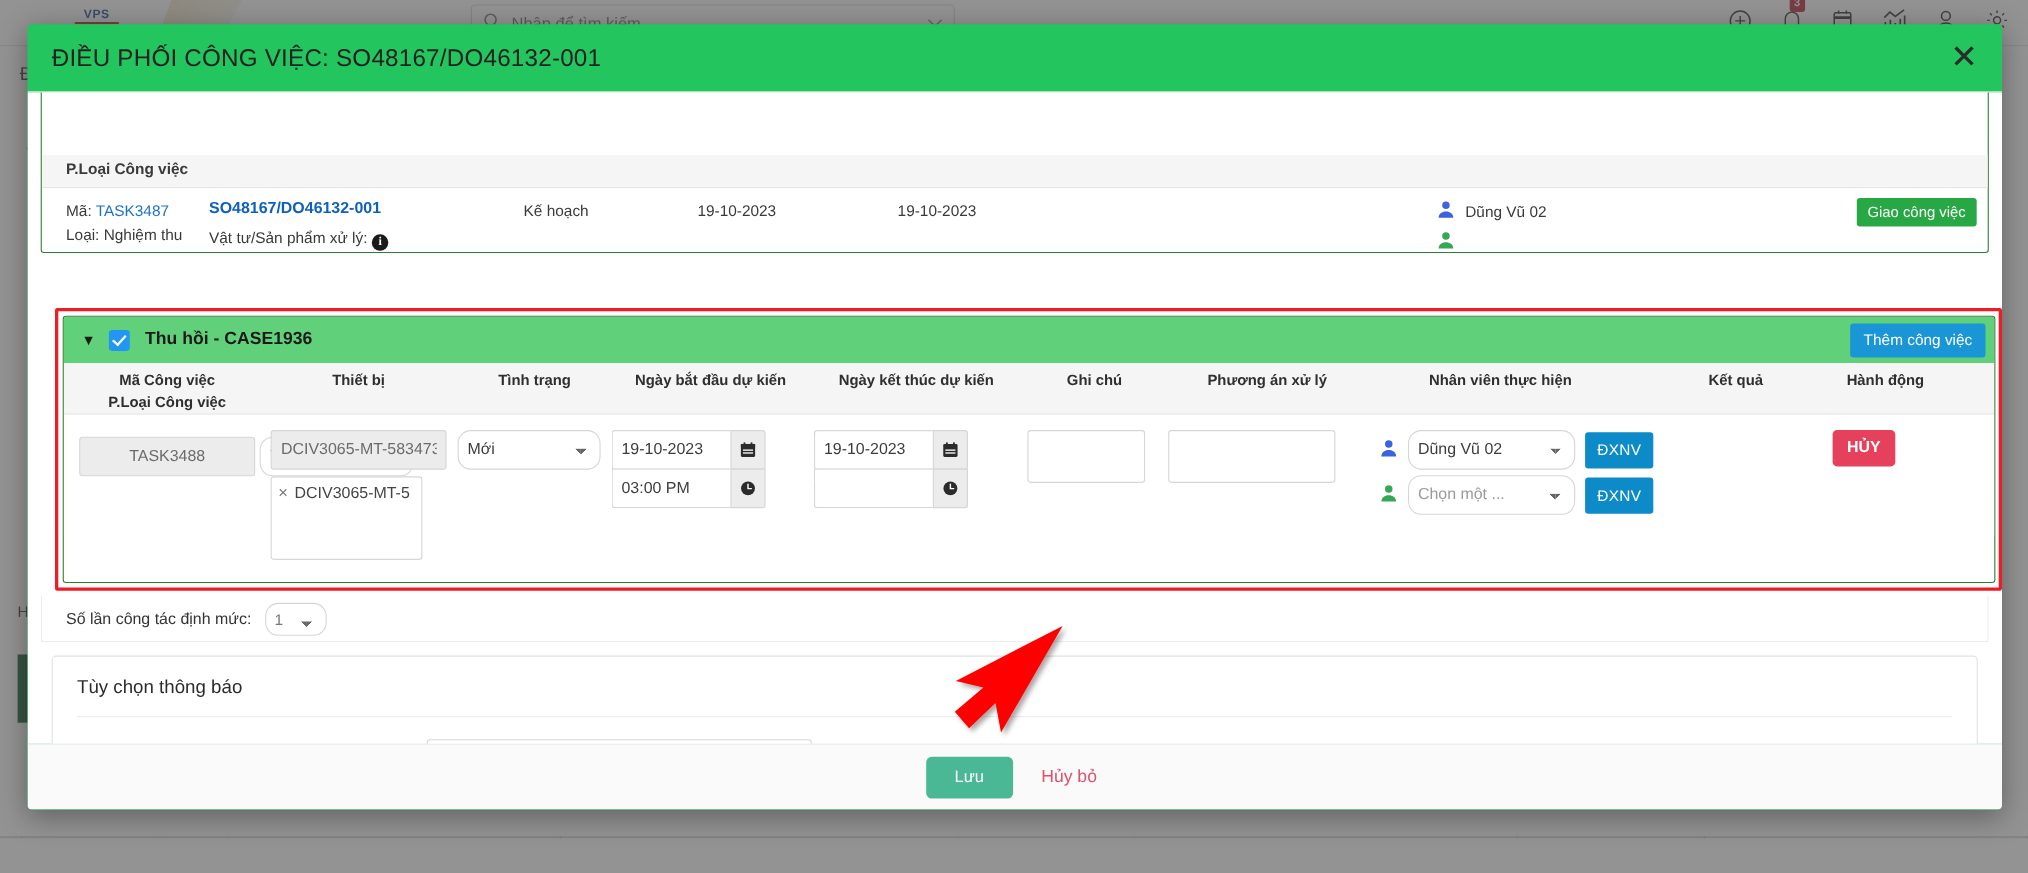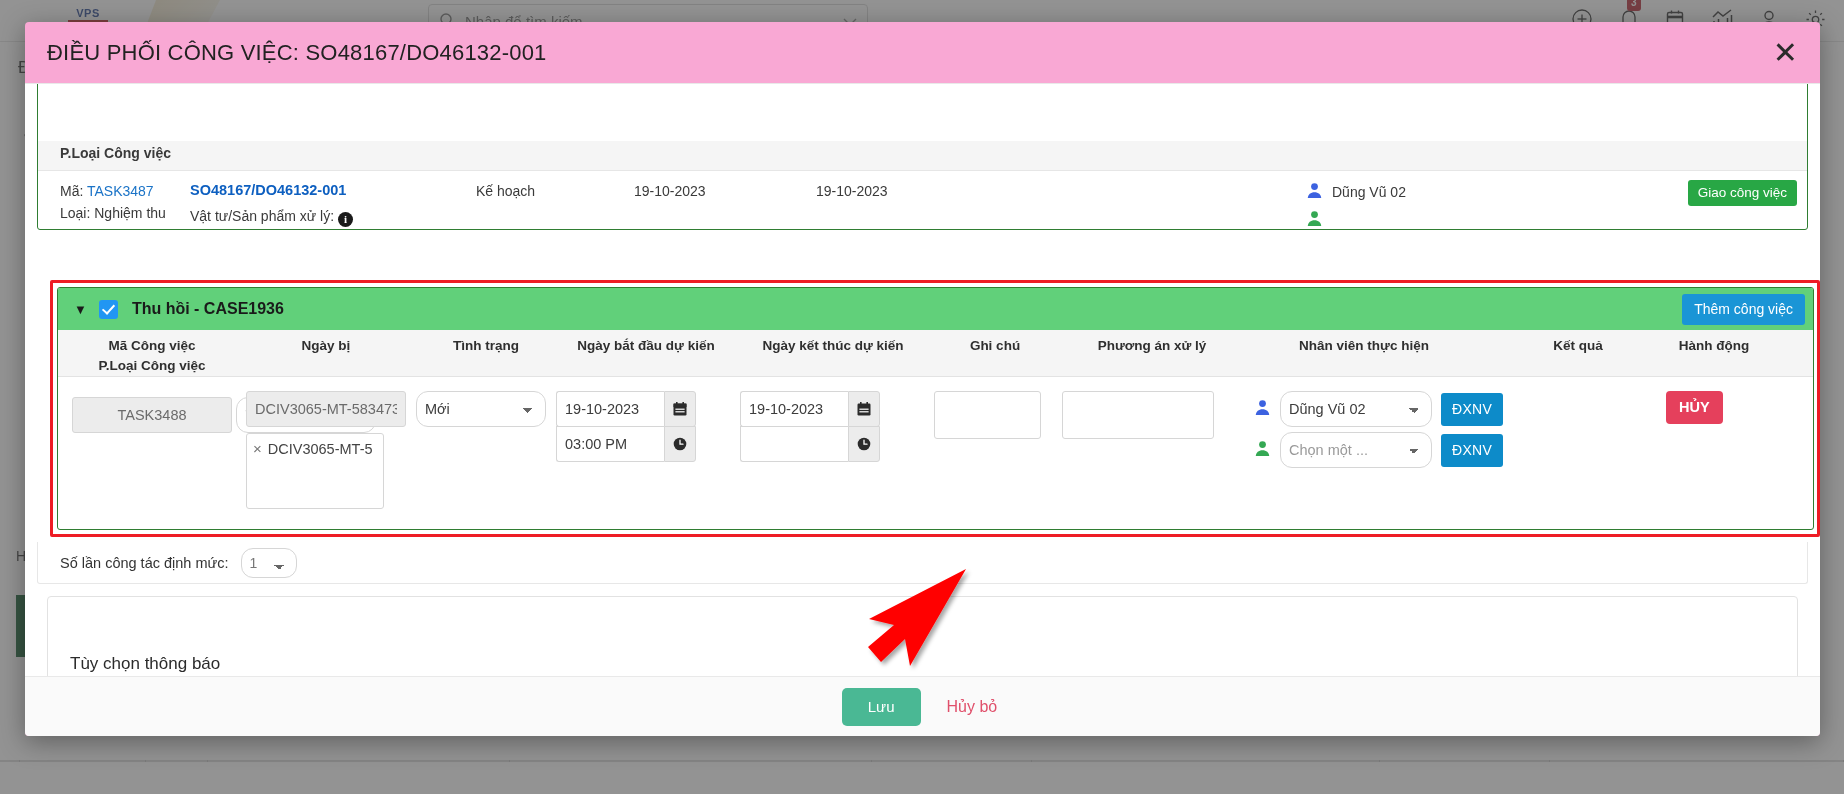--- a/index.html
+++ b/index.html
@@ -82,21 +82,21 @@
   #dim-overlay {
     position: absolute; inset: 0;
     background: rgba(80,80,80,.62);
   }
 
   
   #modal {
     position: absolute;
     left: 25px; top: 22px;
     width: 1795px; height: 714px;
-    background: #f9a8d4;
+    background: #22c55e;
     border-radius: 4px;
     box-shadow: 0 6px 26px rgba(0,0,0,.35);
     display: flex; flex-direction: column;
     overflow: hidden;
   }
   .modal-header {
     height: 62px; flex: none;
     display: flex; align-items: center;
     padding: 0 22px 0 22px;
     border-bottom: 1px solid #e9e9e9;
@@ -309,21 +309,21 @@
   .quota-band select {
     width: 56px; height: 30px; font-size: 14px; color: #777;
   }
 
   
   .notif-card {
     position: absolute; left: 22px; top: 512px; right: 22px; bottom: -10px;
     border: 1px solid #e2e2e2; border-radius: 4px; background: #fff;
     padding: 18px 22px 0;
   }
-  .notif-title { font-size: 17px; color: #2b2b2b; margin-top: 39px; }
+  .notif-title { font-size: 17px; color: #2b2b2b; }
   .notif-sep { border-top: 1px solid #ececec; margin: 16px 0 0; }
   .notif-row { display: flex; margin-top: 20px; }
   .notif-label { width: 318px; font-size: 14.5px; color: #333; padding-top: 8px; }
   textarea.user-box {
     width: 350px; height: 72px; resize: none; padding: 8px 10px;
     font-size: 14.5px; color: #3c3c3c;
   }
   textarea.user-box::placeholder { color: #9e9e9e; }
 
   
@@ -505,21 +505,21 @@
         <span class="sub-check"></span>
         <span class="sub-title">Thu hồi - CASE1936</span>
         <button class="btn-addtask">Thêm công việc</button>
       </div>
 
       <div class="tbl-head">
         <div class="th" style="left:14px;  width:160px;">
           <div>Mã Công việc</div>
           <div>P.Loại Công việc</div>
         </div>
-        <div class="th" style="left:188px; width:160px;">Ngày bị</div>
+        <div class="th" style="left:188px; width:160px;">Thiết bị</div>
         <div class="th" style="left:358px; width:140px;">Tình trạng</div>
         <div class="th" style="left:498px; width:180px;">Ngày bắt đầu dự kiến</div>
         <div class="th" style="left:682px; width:186px;">Ngày kết thúc dự kiến</div>
         <div class="th" style="left:872px; width:130px;">Ghi chú</div>
         <div class="th" style="left:1004px;width:180px;">Phương án xử lý</div>
         <div class="th" style="left:1196px;width:220px;">Nhân viên thực hiện</div>
         <div class="th" style="left:1470px;width:100px;">Kết quả</div>
         <div class="th" style="left:1596px;width:120px;">Hành động</div>
       </div>
 

